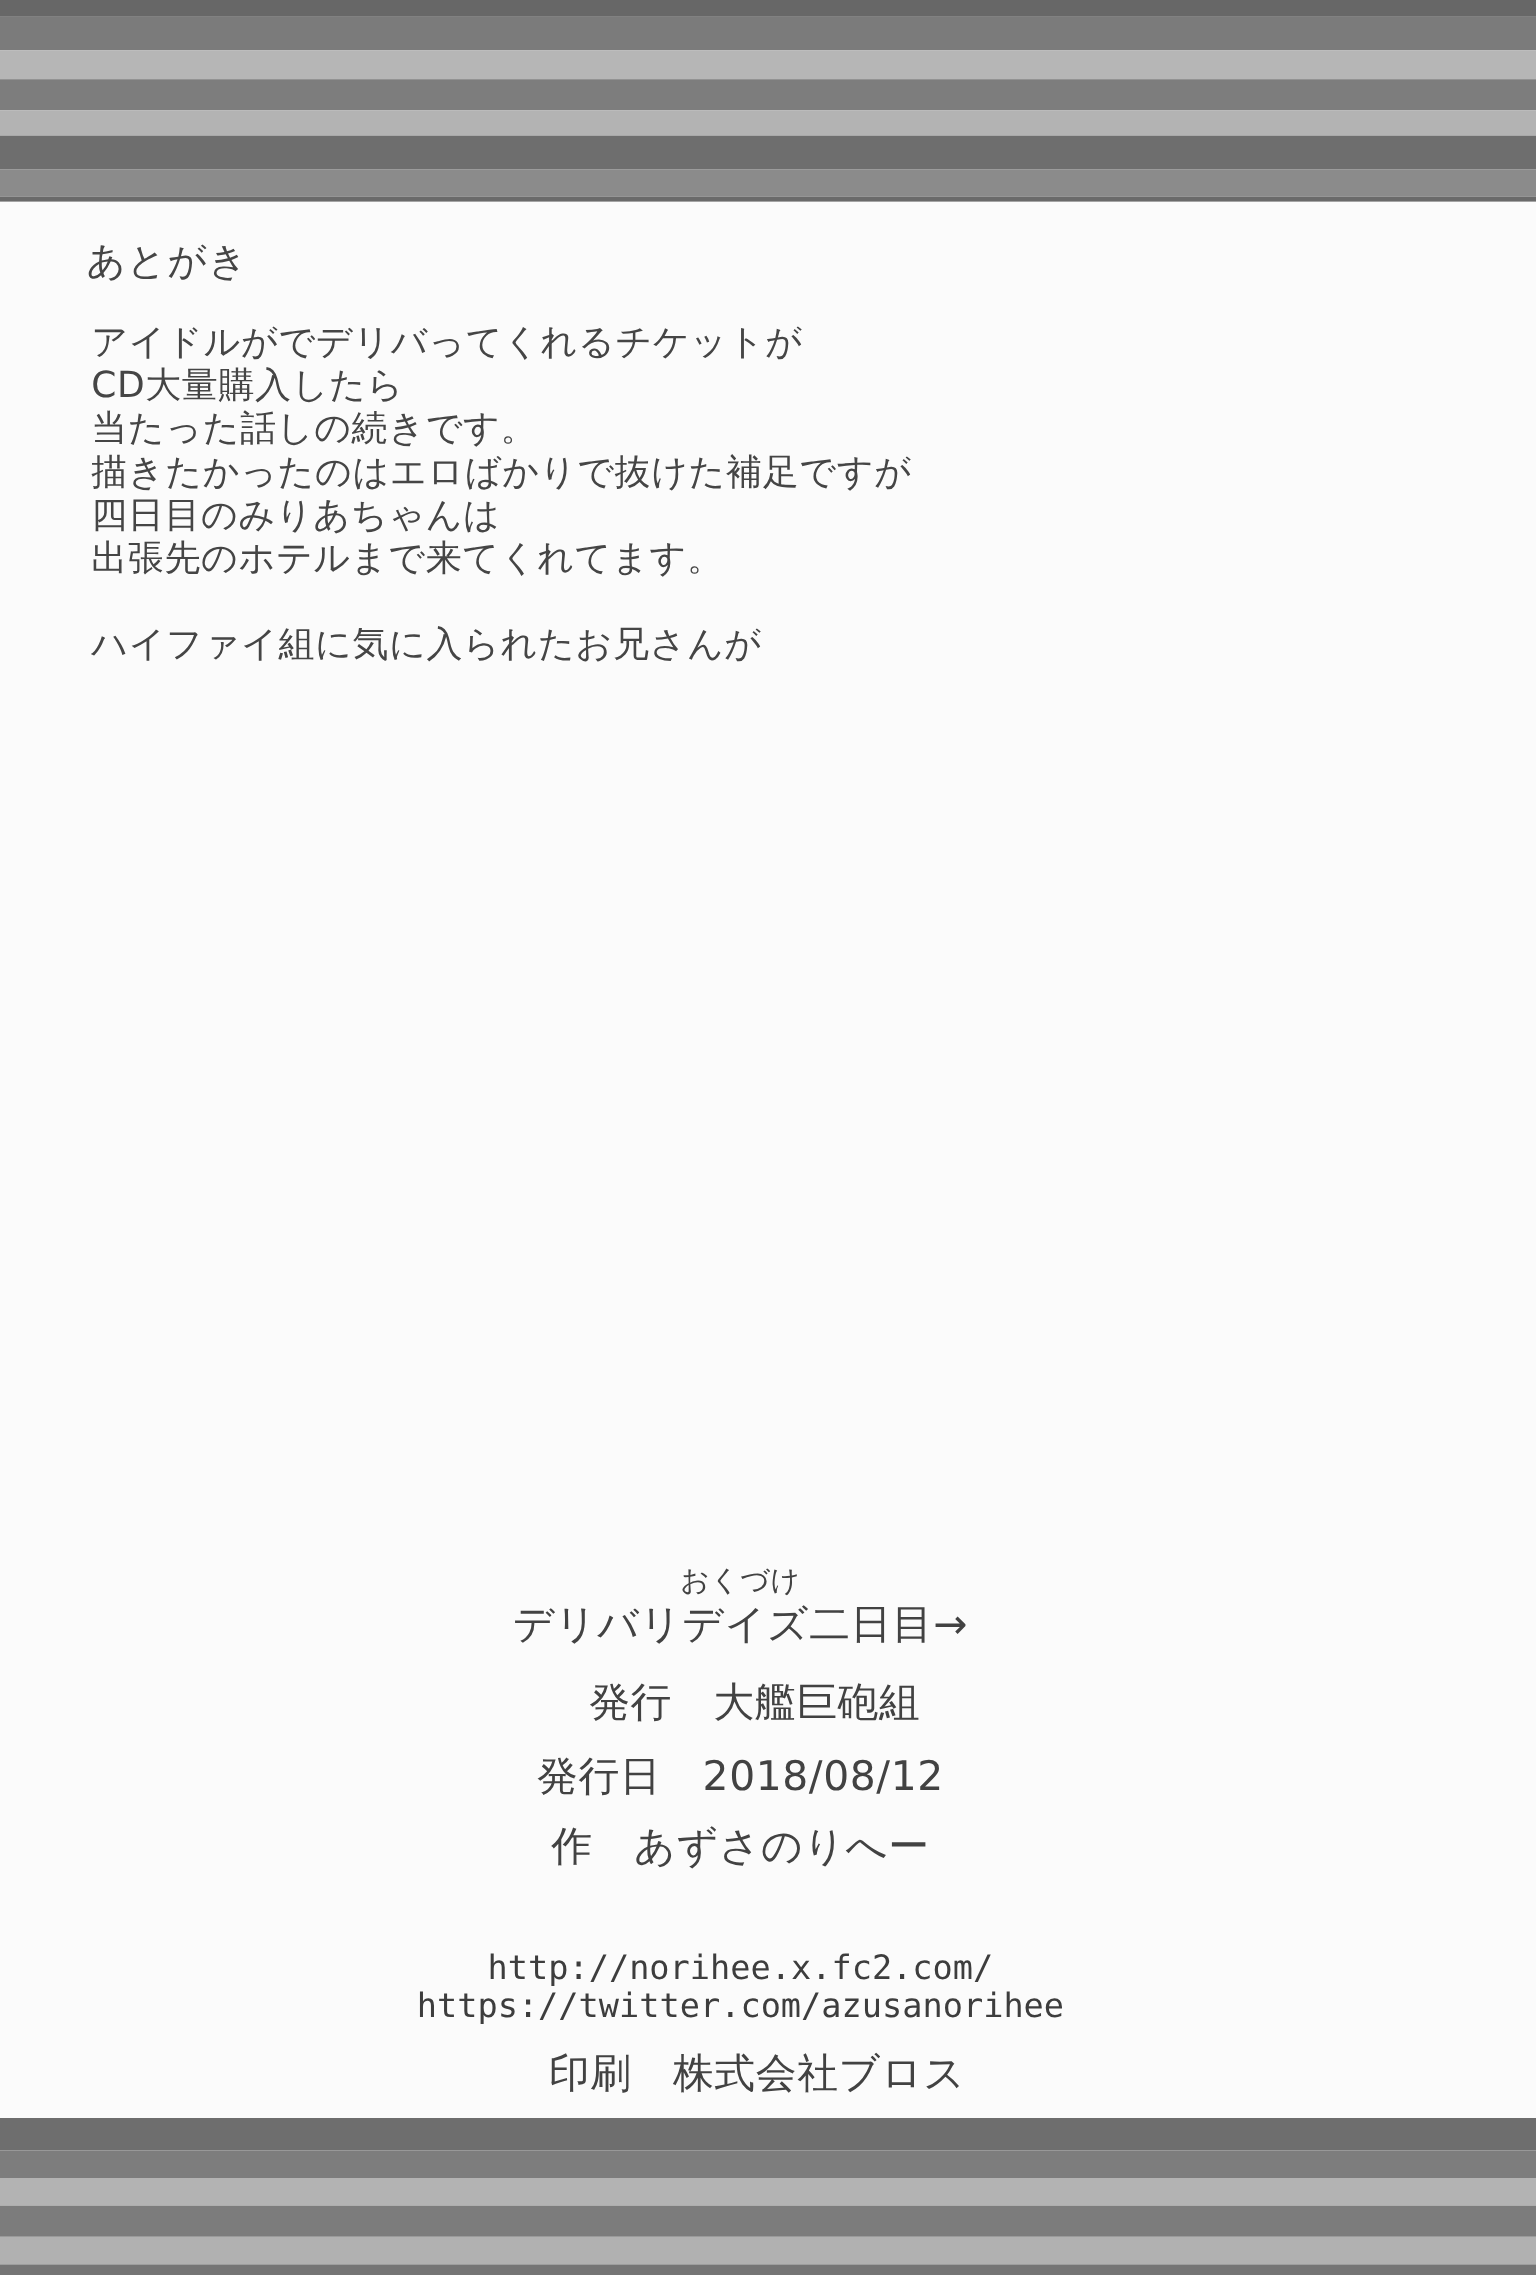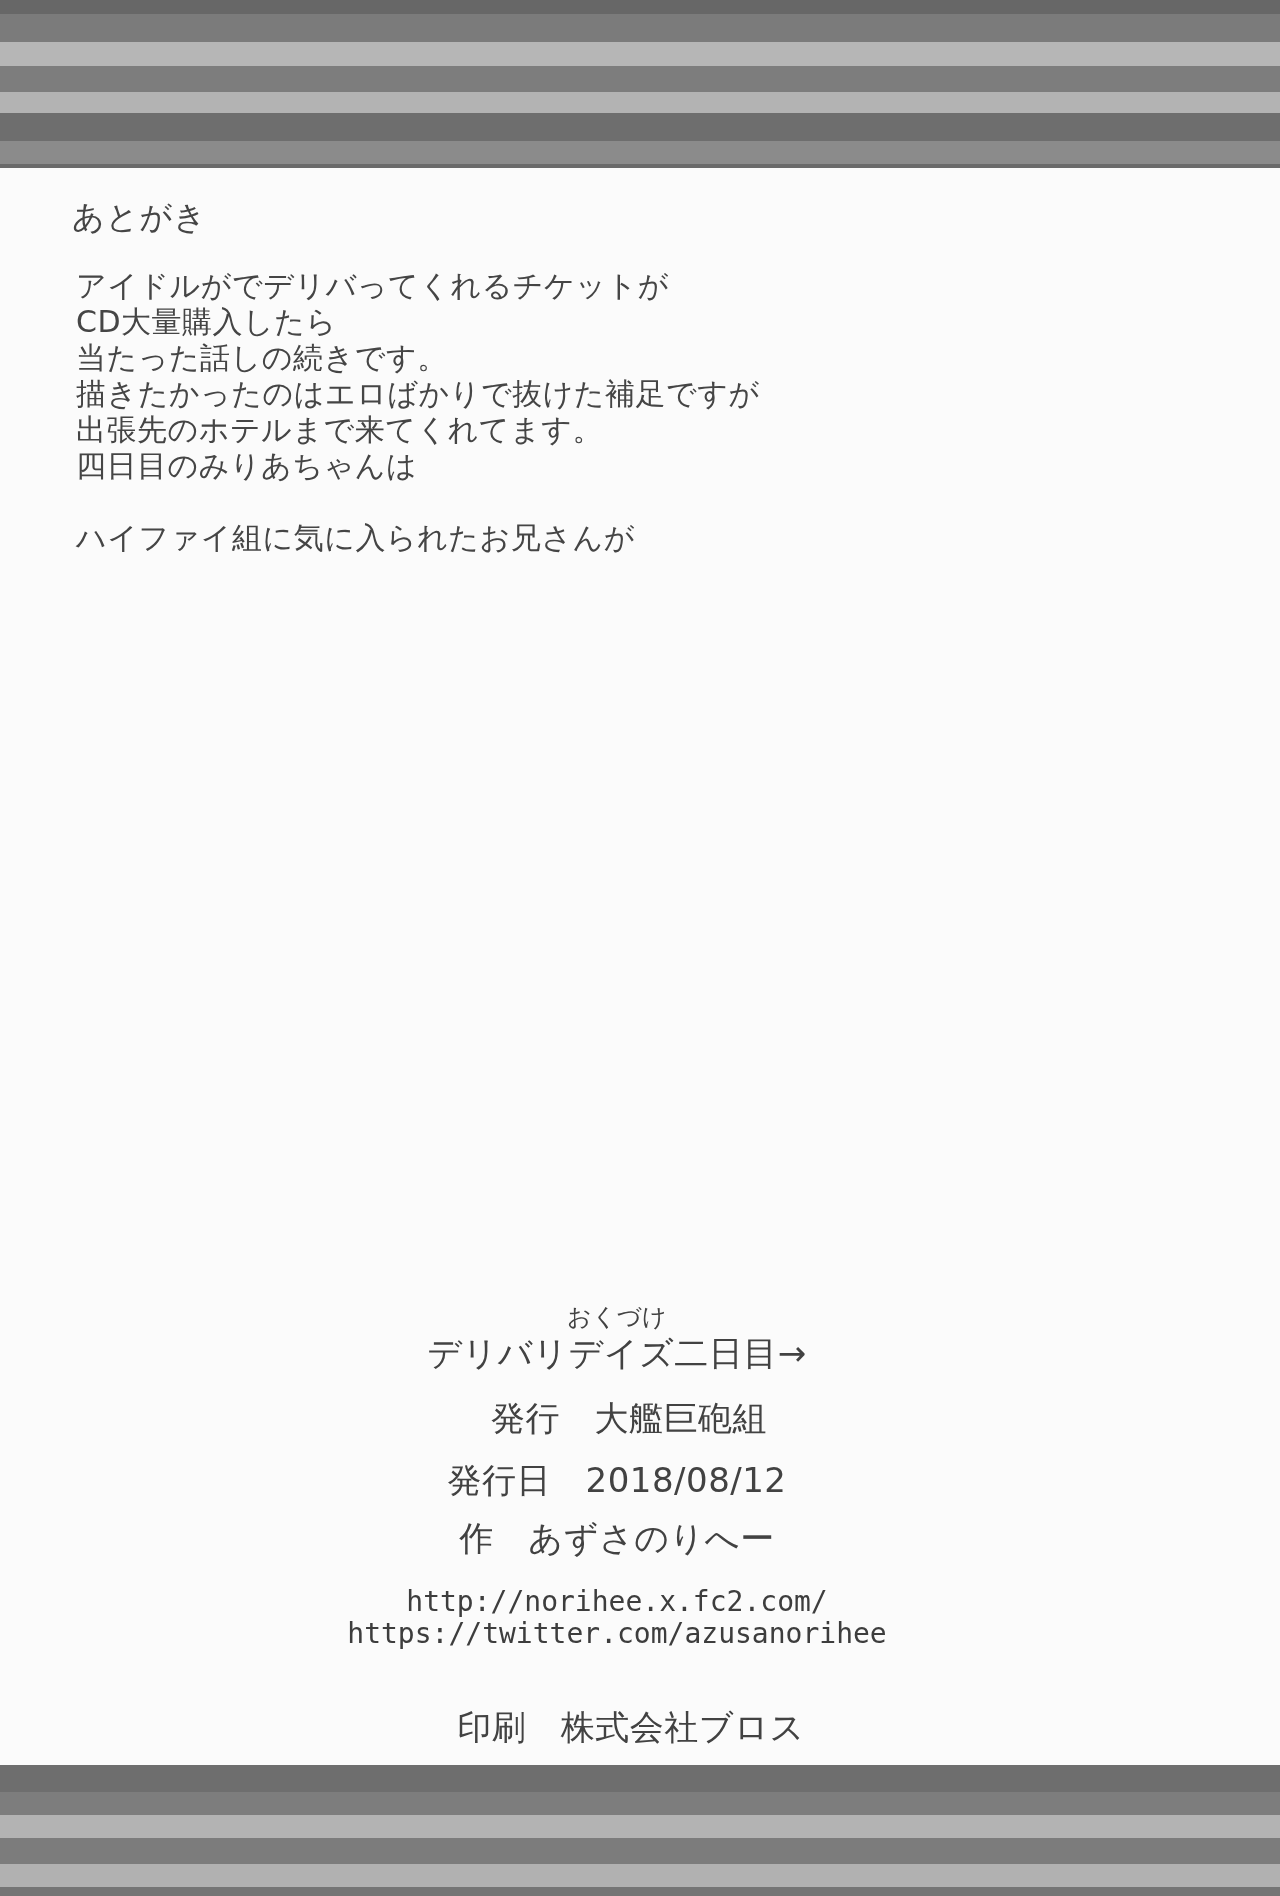--- a/index.html
+++ b/index.html
@@ -76,20 +76,21 @@
   .col-author    { top: 1516px; }
   .col-url-1     { top: 1585px; }
   .col-url-2     { top: 1617px; }
   .col-url-3     { top: 1649px; }
   .col-printer   { top: 1705px; margin-left: 14px; }
   .col-mono {
     font-family: "DejaVu Sans Mono", monospace;
     font-size: 28px;
     letter-spacing: 0;
     color: #3d3d3d;
+    margin-top: 38px;
   }
 </style>
 </head>
 <body style="background: rgb(251, 251, 251); color: rgb(65, 65, 65);">
 
 <div id="top-stripes" class="stripe-band">
     <div class="stripe" style="top: 0px; height: 14px; background: rgb(103, 103, 103);"></div>
     <div class="stripe" style="top: 14px; height: 28px; background: rgb(123, 123, 123);"></div>
     <div class="stripe" style="top: 42px; height: 24px; background: rgb(182, 182, 182);"></div>
     <div class="stripe" style="top: 66px; height: 26px; background: rgb(125, 125, 125);"></div>
@@ -99,22 +100,22 @@
     <div class="stripe" style="top: 164px; height: 4px; background: rgb(106, 106, 106);"></div>
   </div>
 
 <div class="afterword-heading">あとがき</div>
 
 <div class="afterword-body">
   <div class="aw-line">アイドルがでデリバってくれるチケットが</div>
   <div class="aw-line">CD大量購入したら</div>
   <div class="aw-line">当たった話しの続きです。</div>
   <div class="aw-line">描きたかったのはエロばかりで抜けた補足ですが</div>
+  <div class="aw-line">四日目のみりあちゃんは</div>
   <div class="aw-line">出張先のホテルまで来てくれてます。</div>
-  <div class="aw-line">四日目のみりあちゃんは</div>
   <div class="aw-line"></div>
   <div class="aw-line">ハイファイ組に気に入られたお兄さんが</div>
 </div>
 
 <div class="colophon">
   <div class="col-line col-jp col-heading">おくづけ</div>
   <div class="col-line col-jp col-title">デリバリデイズ二日目→</div>
   <div class="col-line col-jp col-publisher">発行　大艦巨砲組</div>
   <div class="col-line col-jp col-date">発行日　2018/08/12</div>
   <div class="col-line col-jp col-author">作　あずさのりへー</div>

